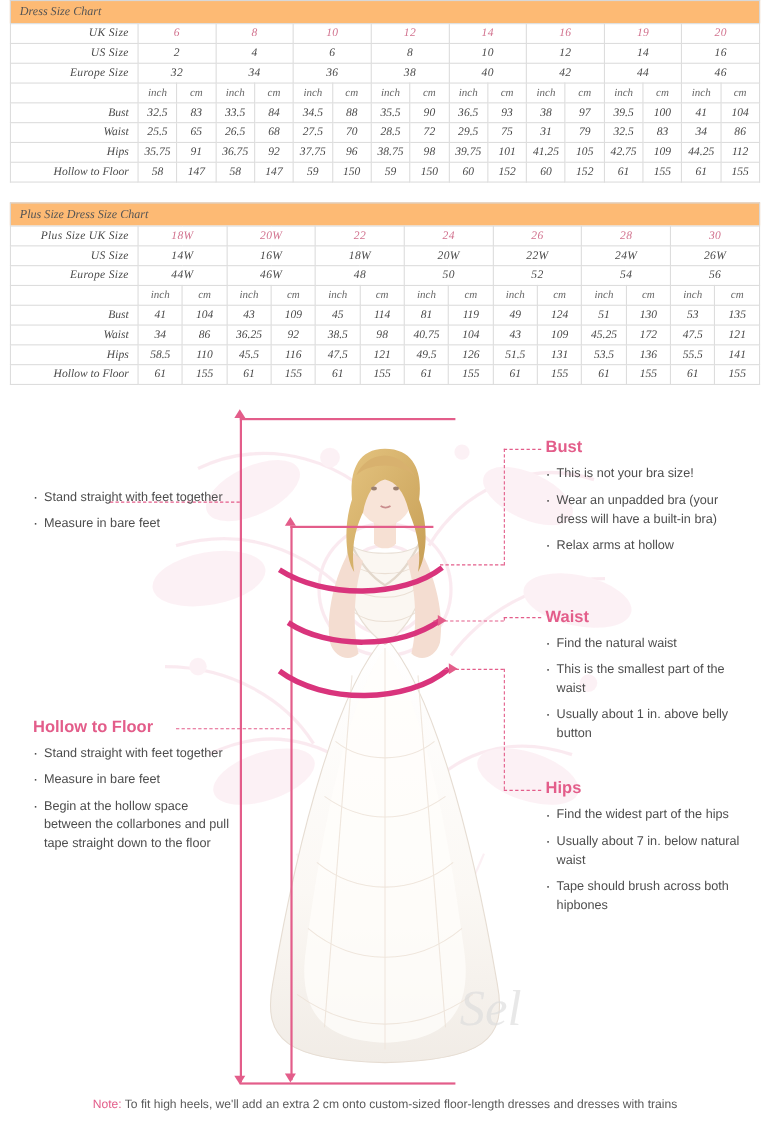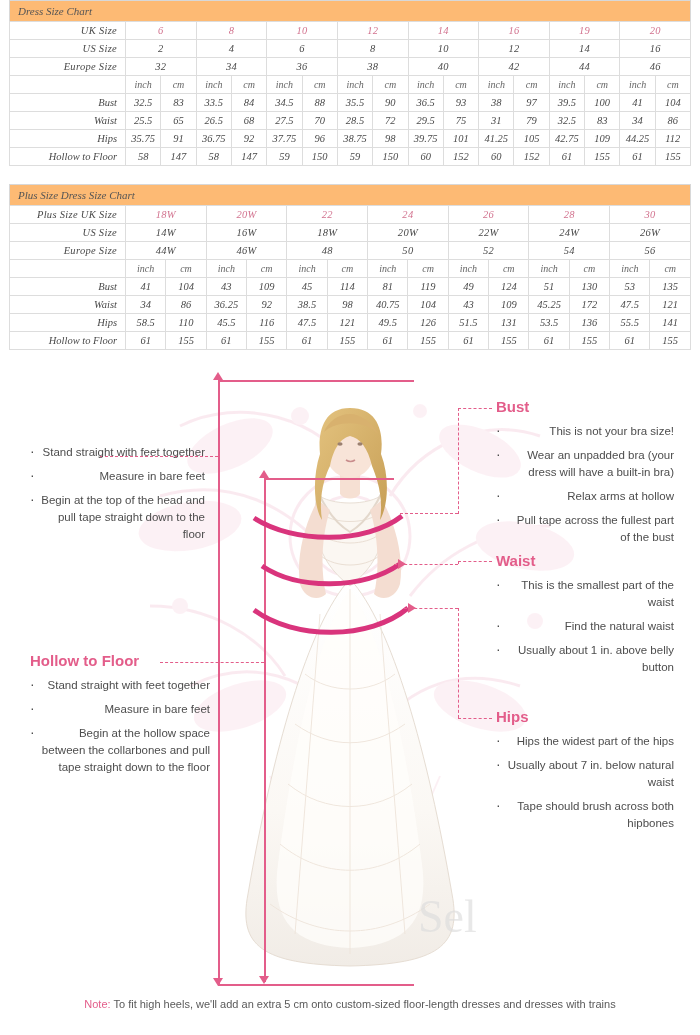--- a/index.html
+++ b/index.html
@@ -83,36 +83,35 @@
     font-family:"Liberation Sans", sans-serif;
   }
   .callout ul{margin:0;padding:0;list-style:none;}
   .callout li{
     font-size:11.5px;
     color:#4d4d4d;
     line-height:17px;
     margin-bottom:7px;
     padding-left:10px;
     position:relative;
-    text-align:right;
   }
   .callout li:before{
     content:"\00B7";
     position:absolute;left:0;top:-1px;color:#4d4d4d;font-size:14px;
   }
   .note{
     position:absolute;left:0;top:998px;width:700px;text-align:center;
     font-family:"Liberation Sans", sans-serif;
     font-size:11px;color:#e35d8a;
   }
   .note span.body{color:#5a5a5a;}
   .watermark{
     position:absolute;left:418px;top:890px;
     font-family:"Liberation Serif", serif;
-    font-size:46px;color:#ddd;opacity:.65;
+    font-size:46px;color:#ddd;font-style:italic;opacity:.65;
   }
 </style>
 </head>
 <body>
 
 <div class="chart-block">
   <div class="chart-title">Dress Size Chart</div>
   <table class="size">
     <tbody>
         <tr class="sizehdr pinkrow">
@@ -494,59 +493,57 @@
   <div class="dashline" style="left:458px;top:362px;width:34px;"></div>
   <div class="arrow arr-right" style="left:408px;top:247px;"></div>
 
   <div class="dashline" style="left:100px;top:100px;width:118px;"></div>
   <div class="dashline" style="left:160px;top:306px;width:104px;"></div>
 
   <div class="callout" style="left:30px;top:88px;width:175px;">
     <ul>
       <li>Stand straight with feet together</li>
       <li>Measure in bare feet</li>
-      <li>Begin at the top of the head and pull tape straight down to the floor</li>
     </ul>
   </div>
 
   <div class="callout" style="left:30px;top:296px;width:180px;">
     <h3>Hollow to Floor</h3>
     <ul>
       <li>Stand straight with feet together</li>
       <li>Measure in bare feet</li>
       <li>Begin at the hollow space between the collarbones and pull tape straight down to the floor</li>
     </ul>
   </div>
 
   <div class="callout" style="left:496px;top:42px;width:178px;">
     <h3>Bust</h3>
     <ul>
       <li>This is not your bra size!</li>
       <li>Wear an unpadded bra (your dress will have a built-in bra)</li>
       <li>Relax arms at hollow</li>
-      <li>Pull tape across the fullest part of the bust</li>
     </ul>
   </div>
 
   <div class="callout" style="left:496px;top:196px;width:178px;">
     <h3>Waist</h3>
     <ul>
+      <li>Find the natural waist</li>
       <li>This is the smallest part of the waist</li>
-      <li>Find the natural waist</li>
       <li>Usually about 1 in. above belly button</li>
     </ul>
   </div>
 
   <div class="callout" style="left:496px;top:352px;width:178px;">
     <h3>Hips</h3>
     <ul>
-      <li>Hips the widest part of the hips</li>
+      <li>Find the widest part of the hips</li>
       <li>Usually about 7 in. below natural waist</li>
       <li>Tape should brush across both hipbones</li>
     </ul>
   </div>
 </div>
 
 <div class="watermark">Sel</div>
 
 <div class="note">
-  <span>Note:</span><span class="body"> To fit high heels, we'll add an extra 5 cm onto custom-sized floor-length dresses and dresses with trains</span>
+  <span>Note:</span><span class="body"> To fit high heels, we'll add an extra 2 cm onto custom-sized floor-length dresses and dresses with trains</span>
 </div>
 
 </body></html>

